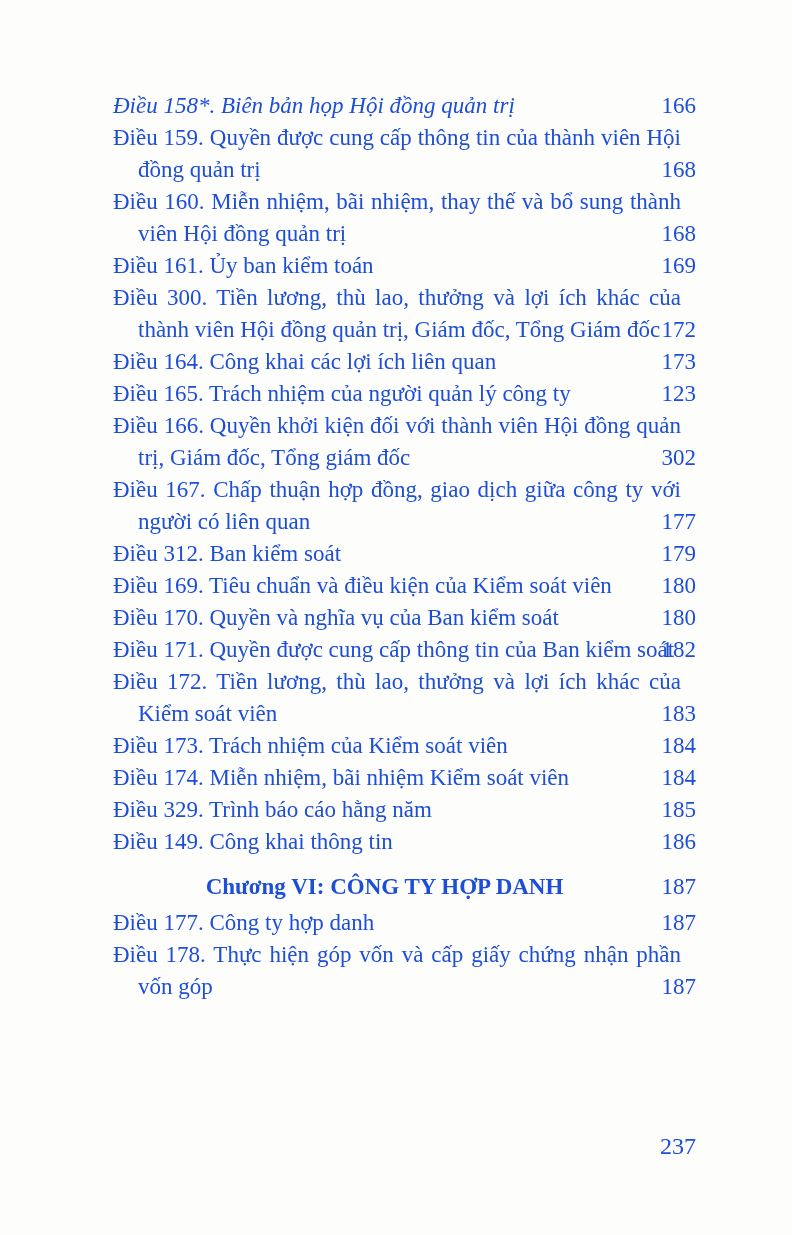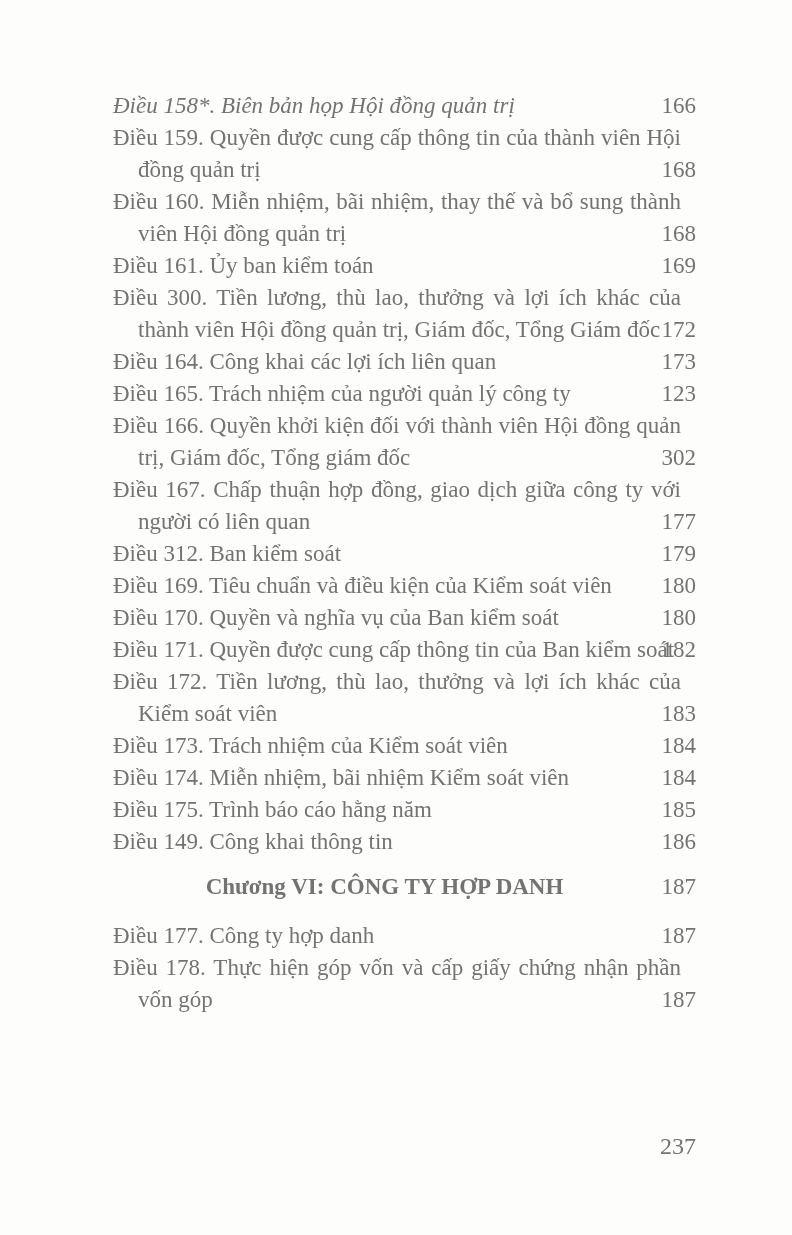--- a/index.html
+++ b/index.html
@@ -7,21 +7,21 @@
     padding: 0;
     background: #e8e8e8;
     font-family: "Liberation Serif", serif;
   }
   .page {
     position: relative;
     width: 792px;
     height: 1235px;
     margin: 0 auto;
     background: #fdfdfb;
-    color: #737373;
+    color: #1d4ed8;
     overflow: hidden;
   }
   .toc {
     position: absolute;
     left: 113px;
     top: 90px;
     width: 583px; 
   }
   .entry {
     position: relative;
@@ -40,21 +40,21 @@
     right: 0;
     bottom: 0;
     line-height: 32px;
     font-style: normal;
   }
   .entry.italic .text {
     font-style: italic;
   }
   .entry.chapter {
     margin-top: 13px;
-    margin-bottom: 17px;
+    margin-bottom: 4px;
   }
   .entry.chapter .text {
     text-align: center;
     font-weight: bold;
     padding-left: 0;
     text-indent: 0;
   }
   .folio {
     position: absolute;
     left: 113px;
@@ -128,21 +128,21 @@
       </div>
       <div class="entry">
         <span class="text">Điều 173. Trách nhiệm của Kiểm soát viên</span>
         <span class="num">184</span>
       </div>
       <div class="entry">
         <span class="text">Điều 174. Miễn nhiệm, bãi nhiệm Kiểm soát viên</span>
         <span class="num">184</span>
       </div>
       <div class="entry">
-        <span class="text">Điều 175. Trình báo cáo hằng năm</span>
+        <span class="text">Điều 329. Trình báo cáo hằng năm</span>
         <span class="num">185</span>
       </div>
       <div class="entry">
         <span class="text">Điều 149. Công khai thông tin</span>
         <span class="num">186</span>
       </div>
       <div class="entry chapter">
         <span class="text">Chương VI: CÔNG TY HỢP DANH</span>
         <span class="num">187</span>
       </div>

